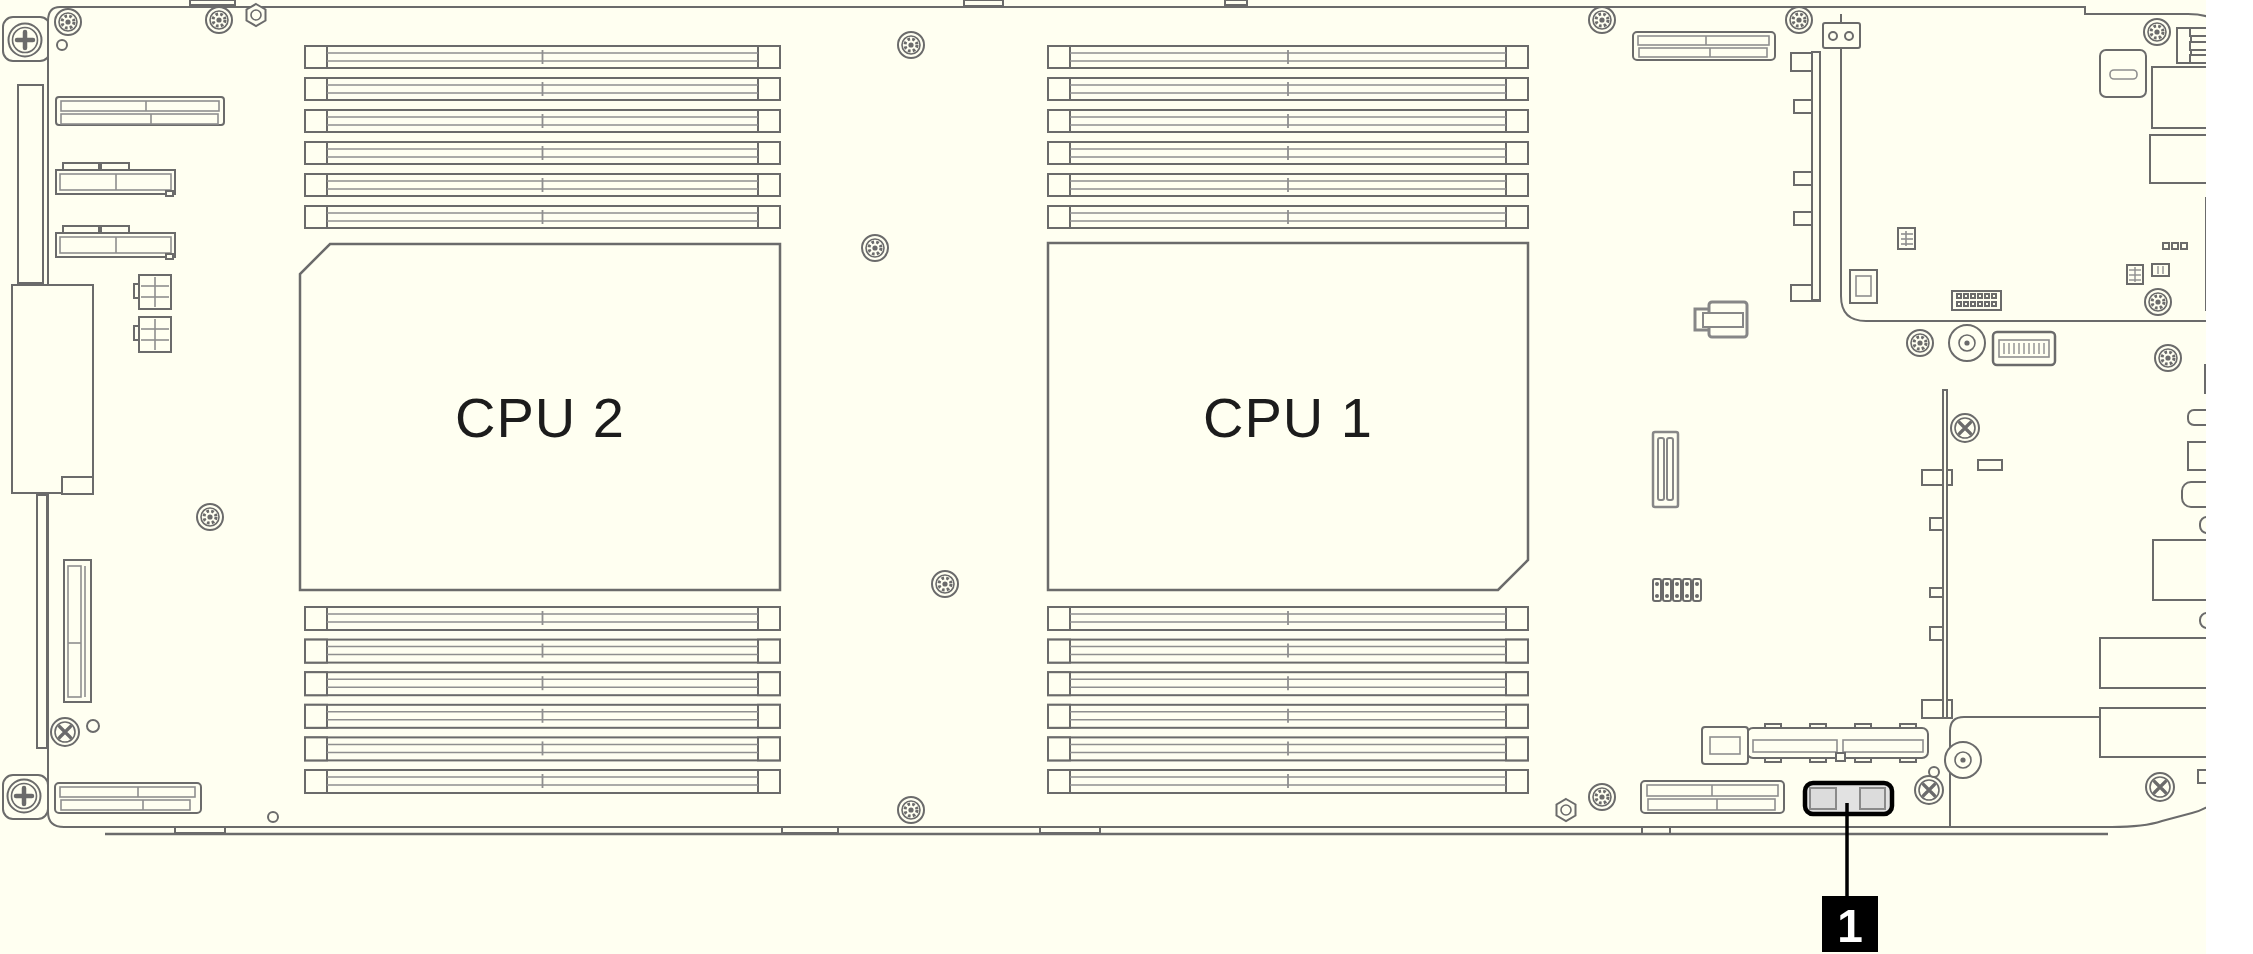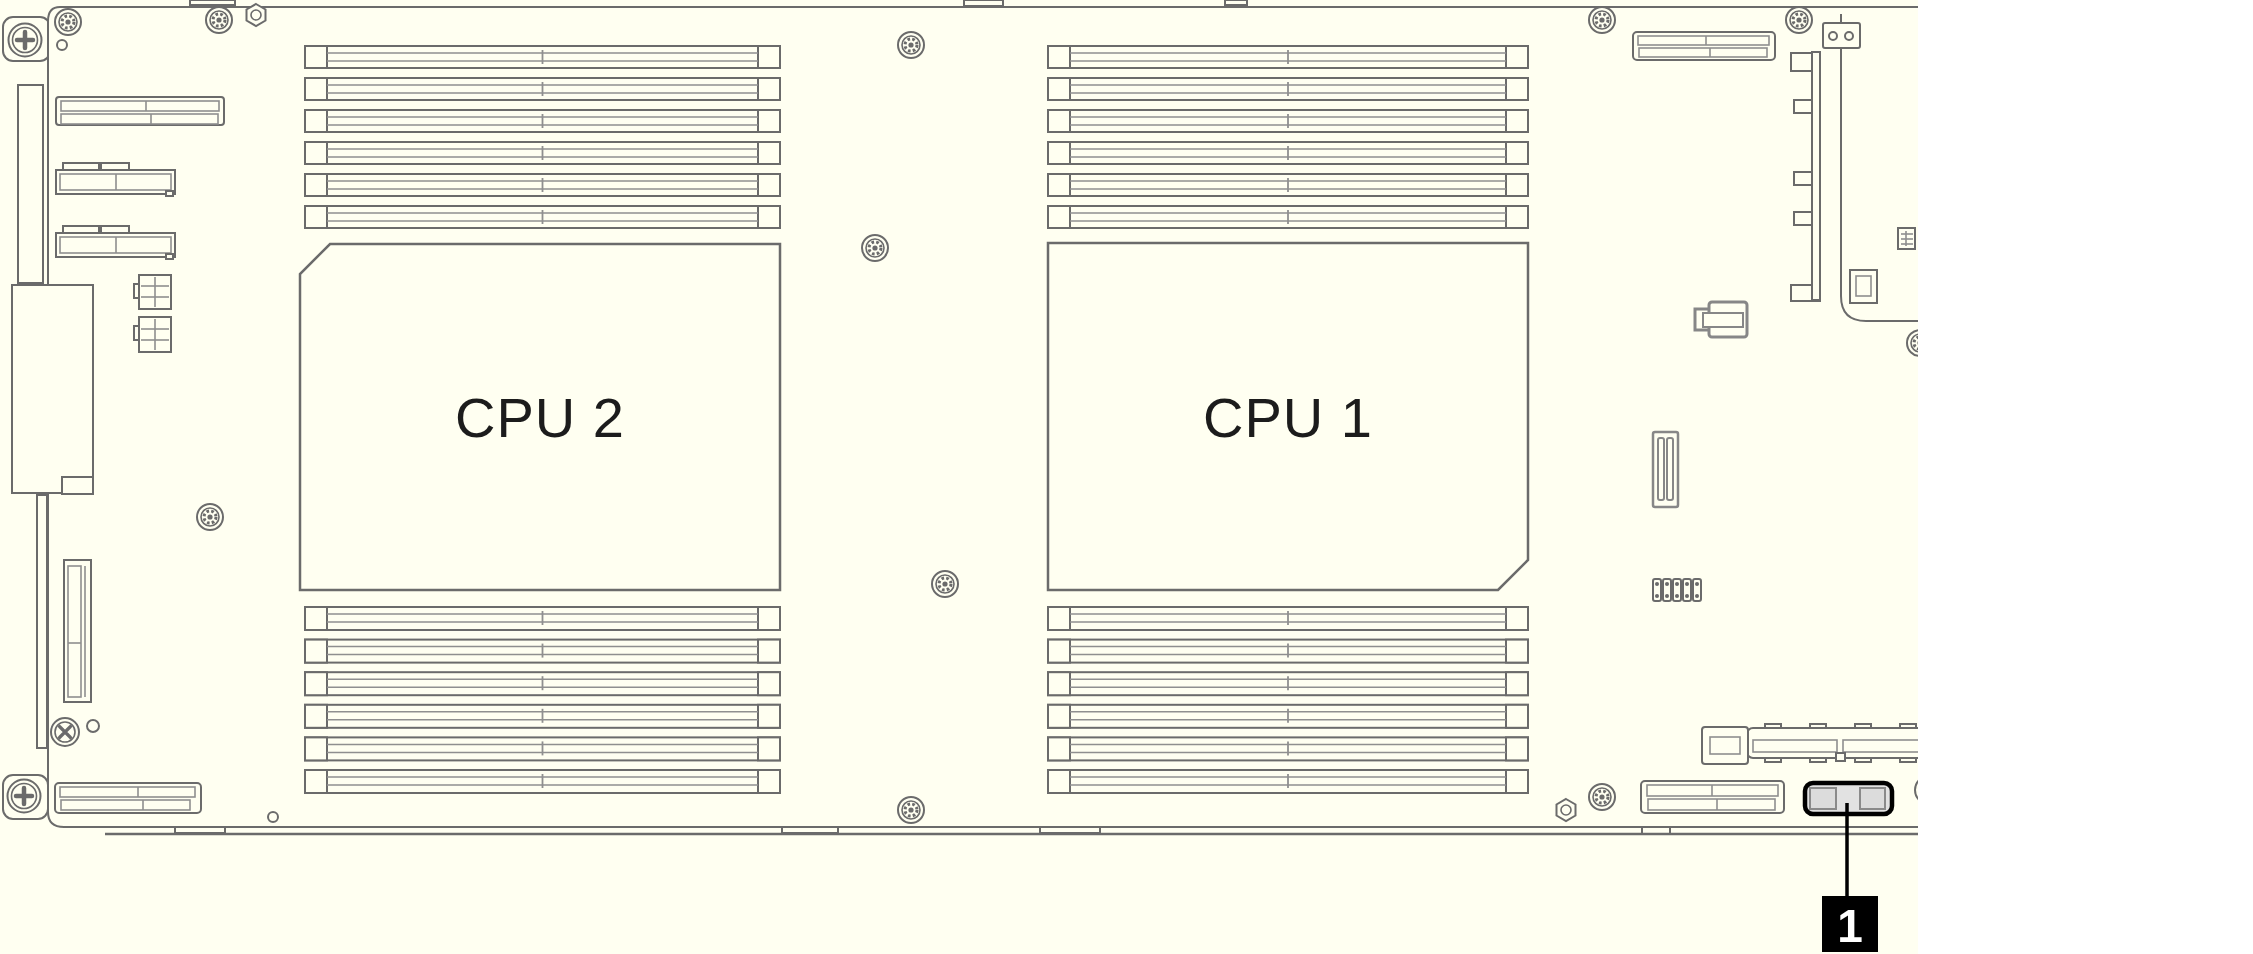--- a/index.html
+++ b/index.html
@@ -2,21 +2,21 @@
 <html style="--bg: #FFFFF1; --line: #6B6B6B; --text: #1C1C1C; --hl: #000000; --callout: #000000; --callout-text: #FFFFFF;"><head>
 <meta charset="utf-8">
 <title>Diagram</title>
 <style>
   :root{
     --bg:#FFFFF1; --line:#6B6B6B; --text:#1C1C1C;
     --hl:#000000; --callout:#000000; --callout-text:#FFFFFF;
   }
   html,body{margin:0;padding:0;}
   body{font-family:"Liberation Sans","DejaVu Sans",sans-serif;}
-  .canvas{position:relative;width:1918px;height:954px;background:var(--bg);overflow:hidden;}
+  .canvas{position:relative;width:2206px;height:954px;background:var(--bg);overflow:hidden;}
   svg{display:block;}
   .bg{fill:var(--bg);}
   .nf{fill:none;}
   .fl{fill:var(--line);}
   .s2{stroke:var(--line);stroke-width:2;}
   .s15{stroke:var(--line);stroke-width:1.6;}
   .teeth{stroke:var(--line);stroke-width:3;stroke-dasharray:2.6 2.2;fill:none;}
   .xbar{stroke:var(--line);stroke-width:3.2;stroke-linecap:round;fill:none;}
   .phbar{stroke:var(--line);stroke-width:4.5;stroke-linecap:round;fill:none;}
   .cpu-label{font-size:56px;letter-spacing:1px;fill:var(--text);text-anchor:middle;dominant-baseline:central;}

